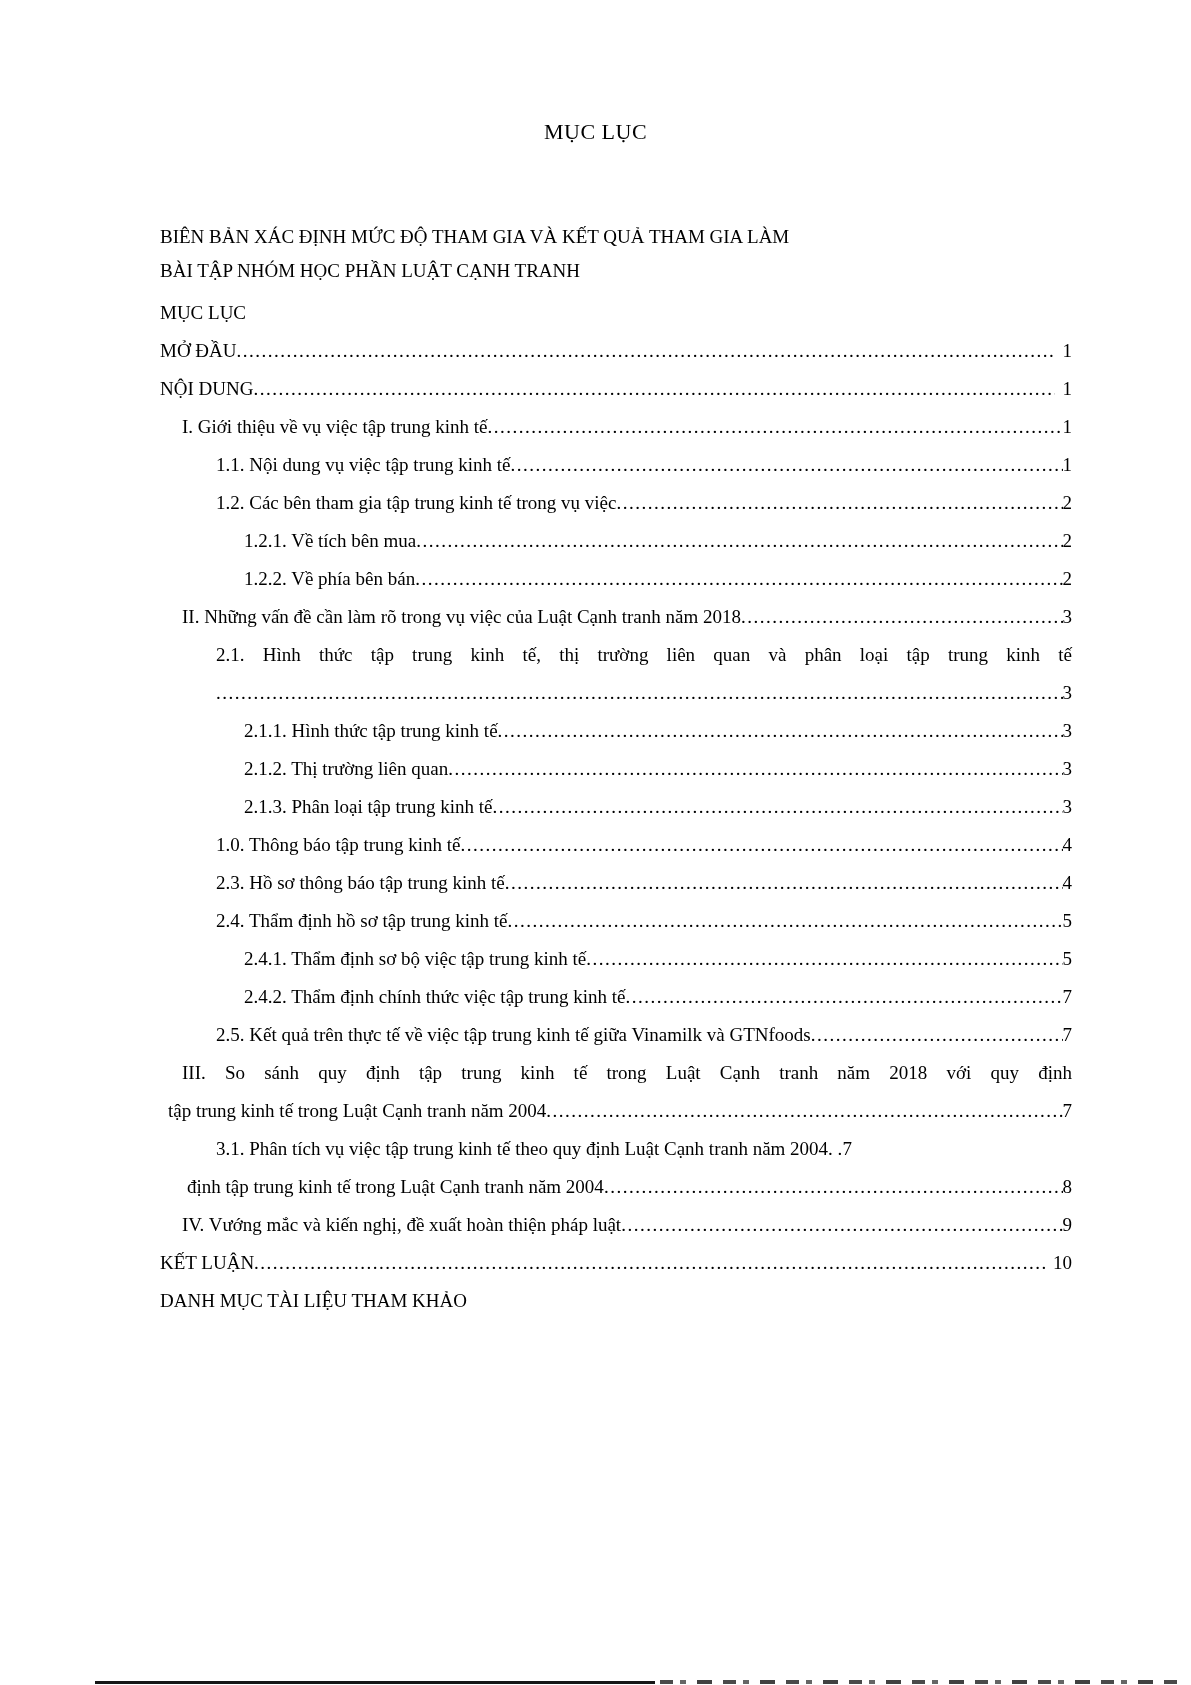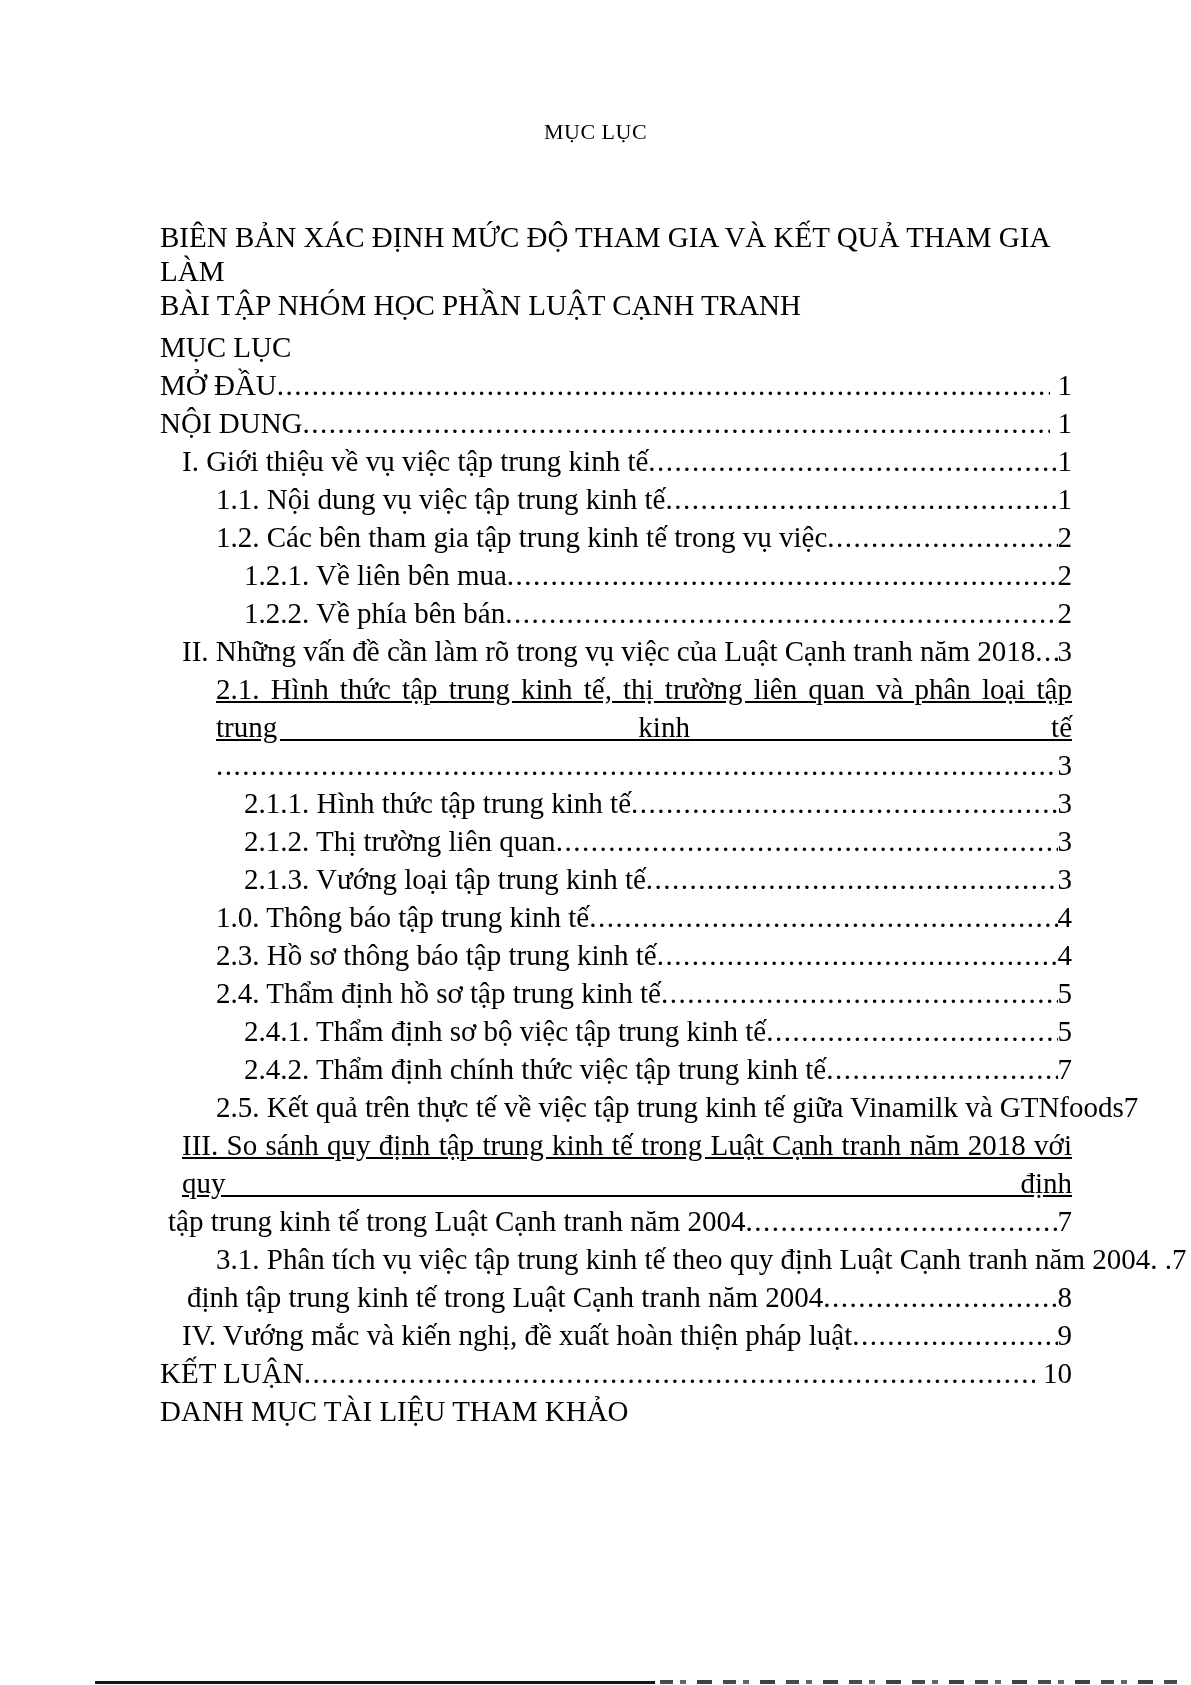--- a/index.html
+++ b/index.html
@@ -17,21 +17,21 @@
   }
   .doc-title {
     font-size: 22px;
     font-weight: 400;
     line-height: 28px;
     text-align: center;
     margin: 0 -119px 74px -160px;
     letter-spacing: 0.5px;
   }
   .entry {
-    font-size: 29px;
+    font-size: 19px;
     line-height: 38px;
   }
   .entry.lvl1 { padding-left: 22px; }
   .entry.lvl2 { padding-left: 56px; }
   .entry.lvl3 { padding-left: 84px; }
   .entry.heading {
     line-height: 34px;
     margin-bottom: 6px;
   }
   .row {
@@ -44,21 +44,20 @@
     min-width: 0;
     overflow: hidden;
     white-space: nowrap;
     letter-spacing: 1.5px;
   }
   .page-num { flex: 0 0 auto; }
   .page-num.gap { padding-left: 8px; }
   .line1.just {
     text-align: justify;
     text-align-last: justify;
-    text-decoration: underline;
   }
   
   .entry.lvl1 .line2.with-text { margin-left: -14px; justify-content: flex-end; }
   .entry.lvl2 .line2.with-text { margin-left: -29px; align-items: flex-end; }
   
   .cutoff {
     position: absolute;
     left: 0; right: 0; bottom: 0;
     height: 6px;
   }
@@ -129,21 +128,21 @@
         </div>
         <div class="entry lvl2">
           <div class="row">
             <span class="text">1.2. Các bên tham gia tập trung kinh tế trong vụ việc</span>
             <span class="leader">....................................................................................................................................................................................................................................................................</span>
             <span class="page-num">2</span>
           </div>
         </div>
         <div class="entry lvl3">
           <div class="row">
-            <span class="text">1.2.1. Về liên bên mua</span>
+            <span class="text">1.2.1. Về tích bên mua</span>
             <span class="leader">....................................................................................................................................................................................................................................................................</span>
             <span class="page-num">2</span>
           </div>
         </div>
         <div class="entry lvl3">
           <div class="row">
             <span class="text">1.2.2. Về phía bên bán</span>
             <span class="leader">....................................................................................................................................................................................................................................................................</span>
             <span class="page-num">2</span>
           </div>
@@ -171,21 +170,21 @@
         </div>
         <div class="entry lvl3">
           <div class="row">
             <span class="text">2.1.2. Thị trường liên quan</span>
             <span class="leader">....................................................................................................................................................................................................................................................................</span>
             <span class="page-num">3</span>
           </div>
         </div>
         <div class="entry lvl3">
           <div class="row">
-            <span class="text">2.1.3. Vướng loại tập trung kinh tế</span>
+            <span class="text">2.1.3. Phân loại tập trung kinh tế</span>
             <span class="leader">....................................................................................................................................................................................................................................................................</span>
             <span class="page-num">3</span>
           </div>
         </div>
         <div class="entry lvl2">
           <div class="row">
             <span class="text">1.0. Thông báo tập trung kinh tế</span>
             <span class="leader">....................................................................................................................................................................................................................................................................</span>
             <span class="page-num">4</span>
           </div>

